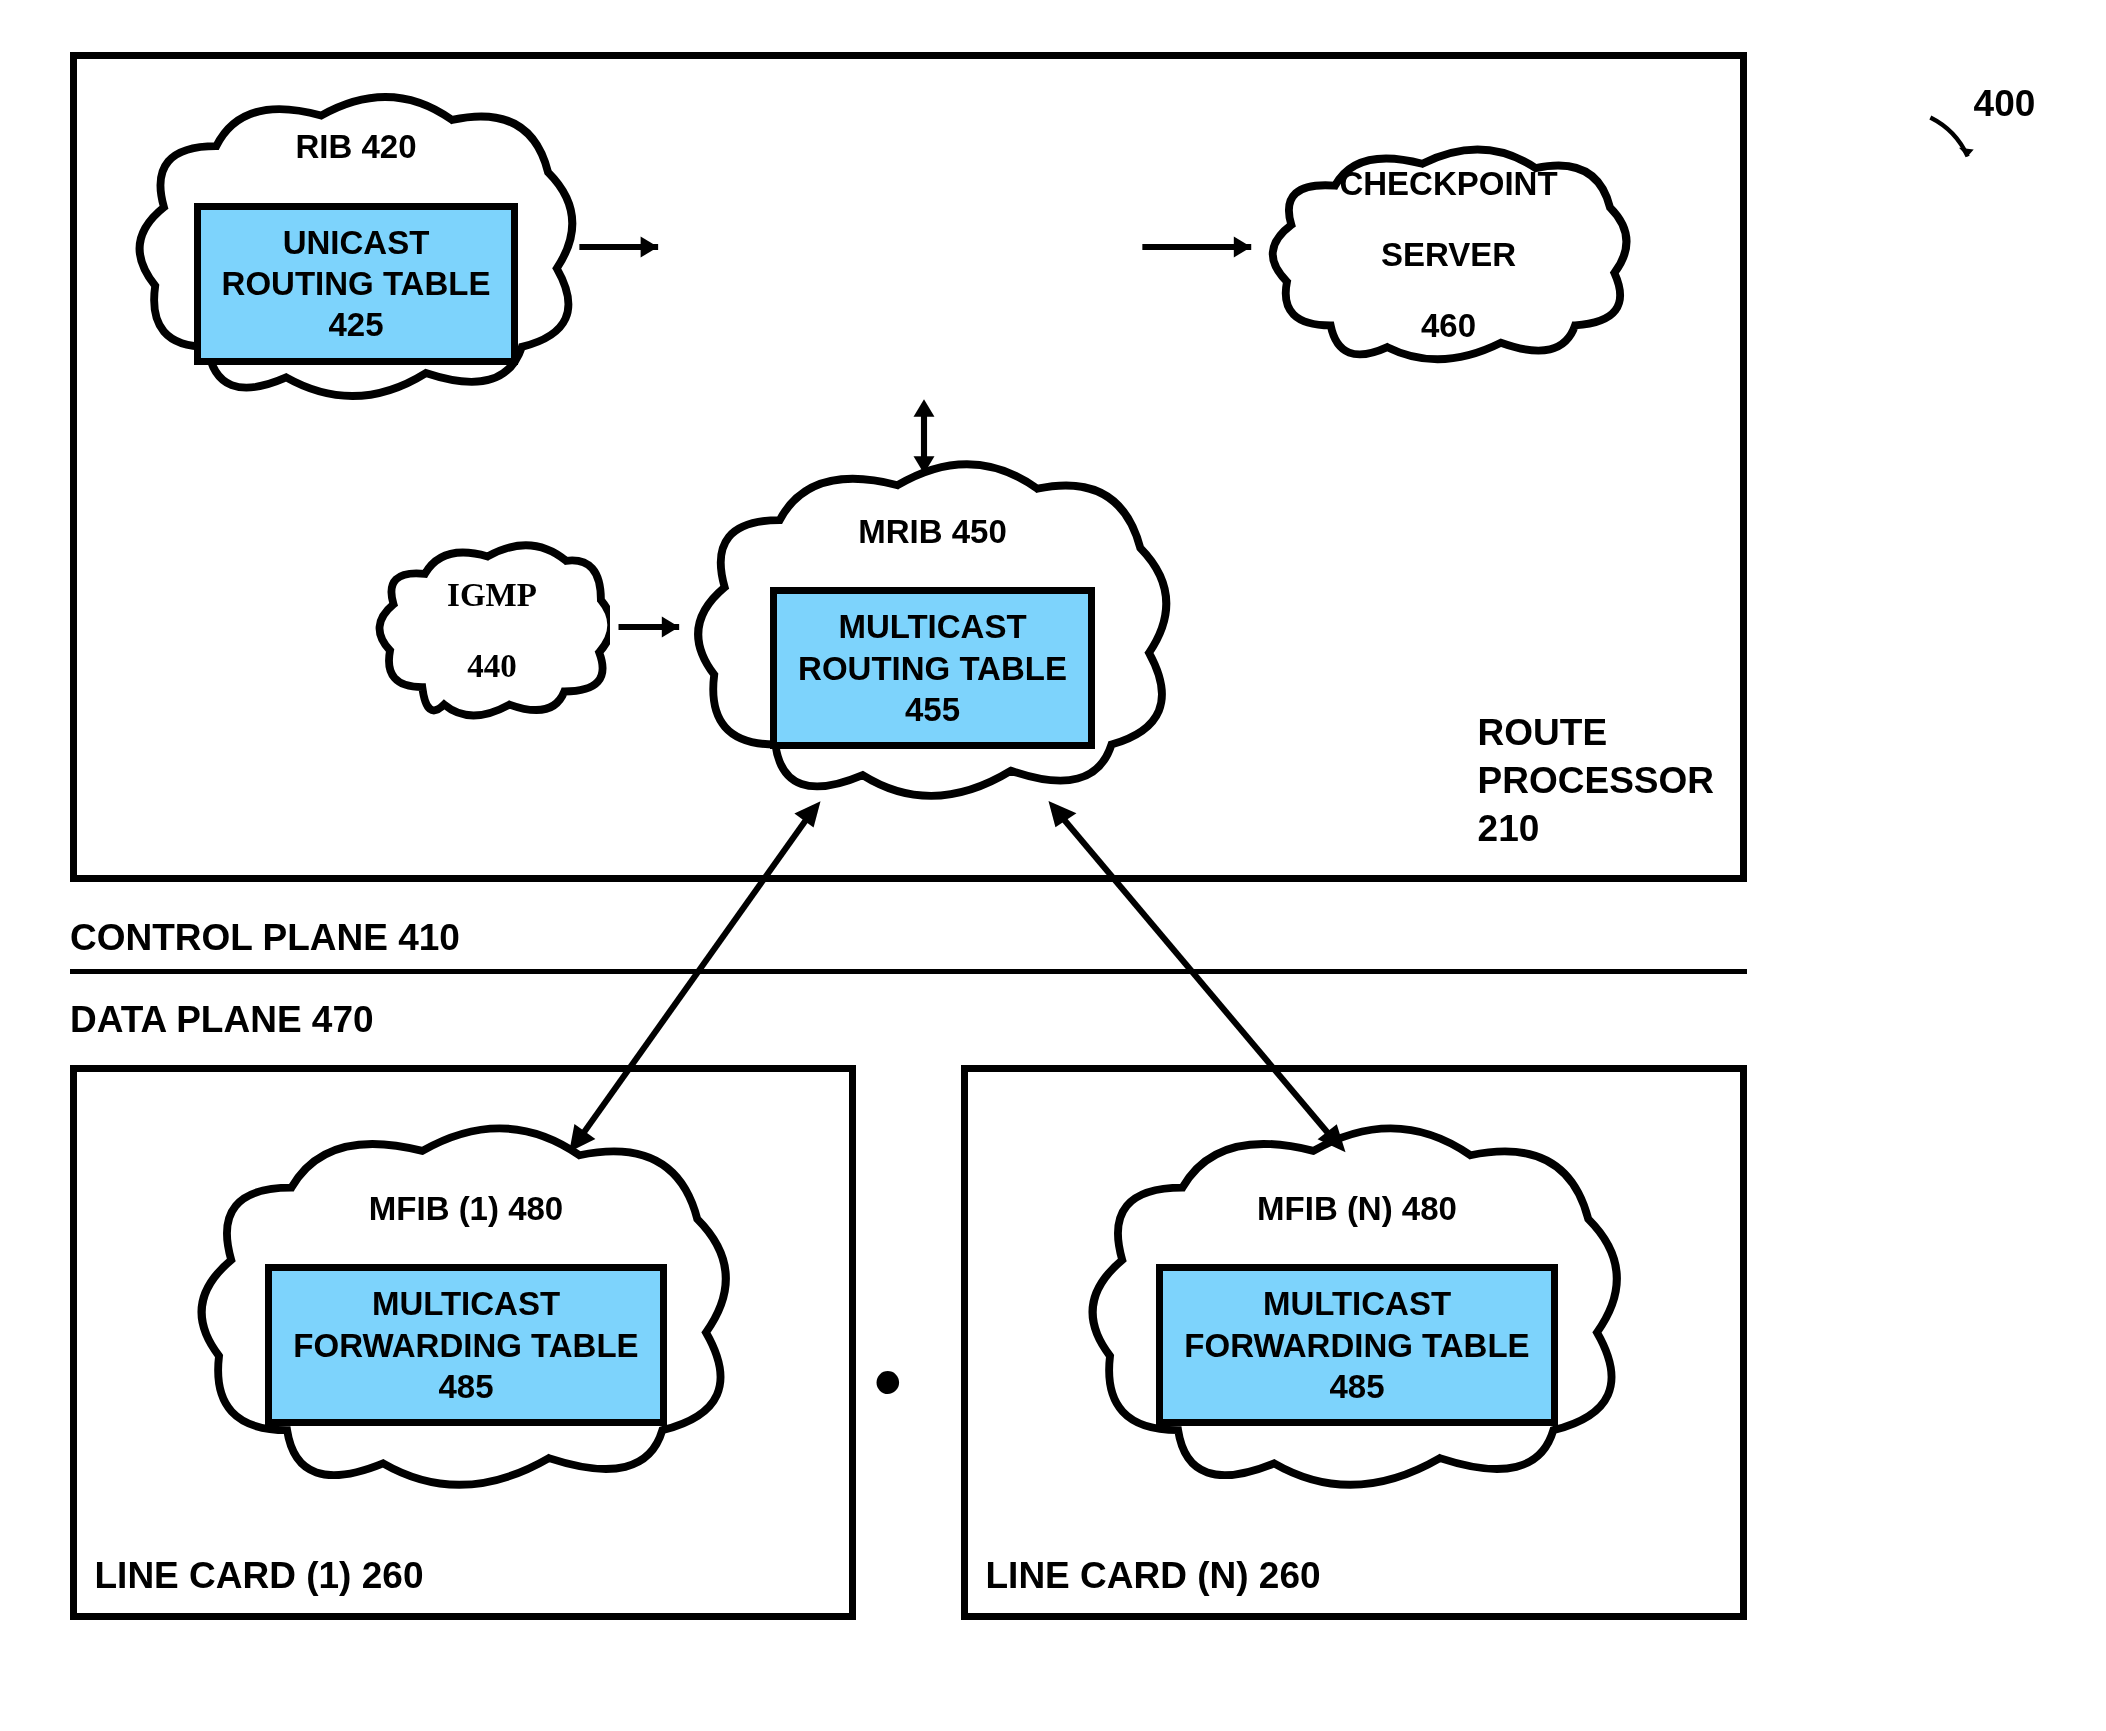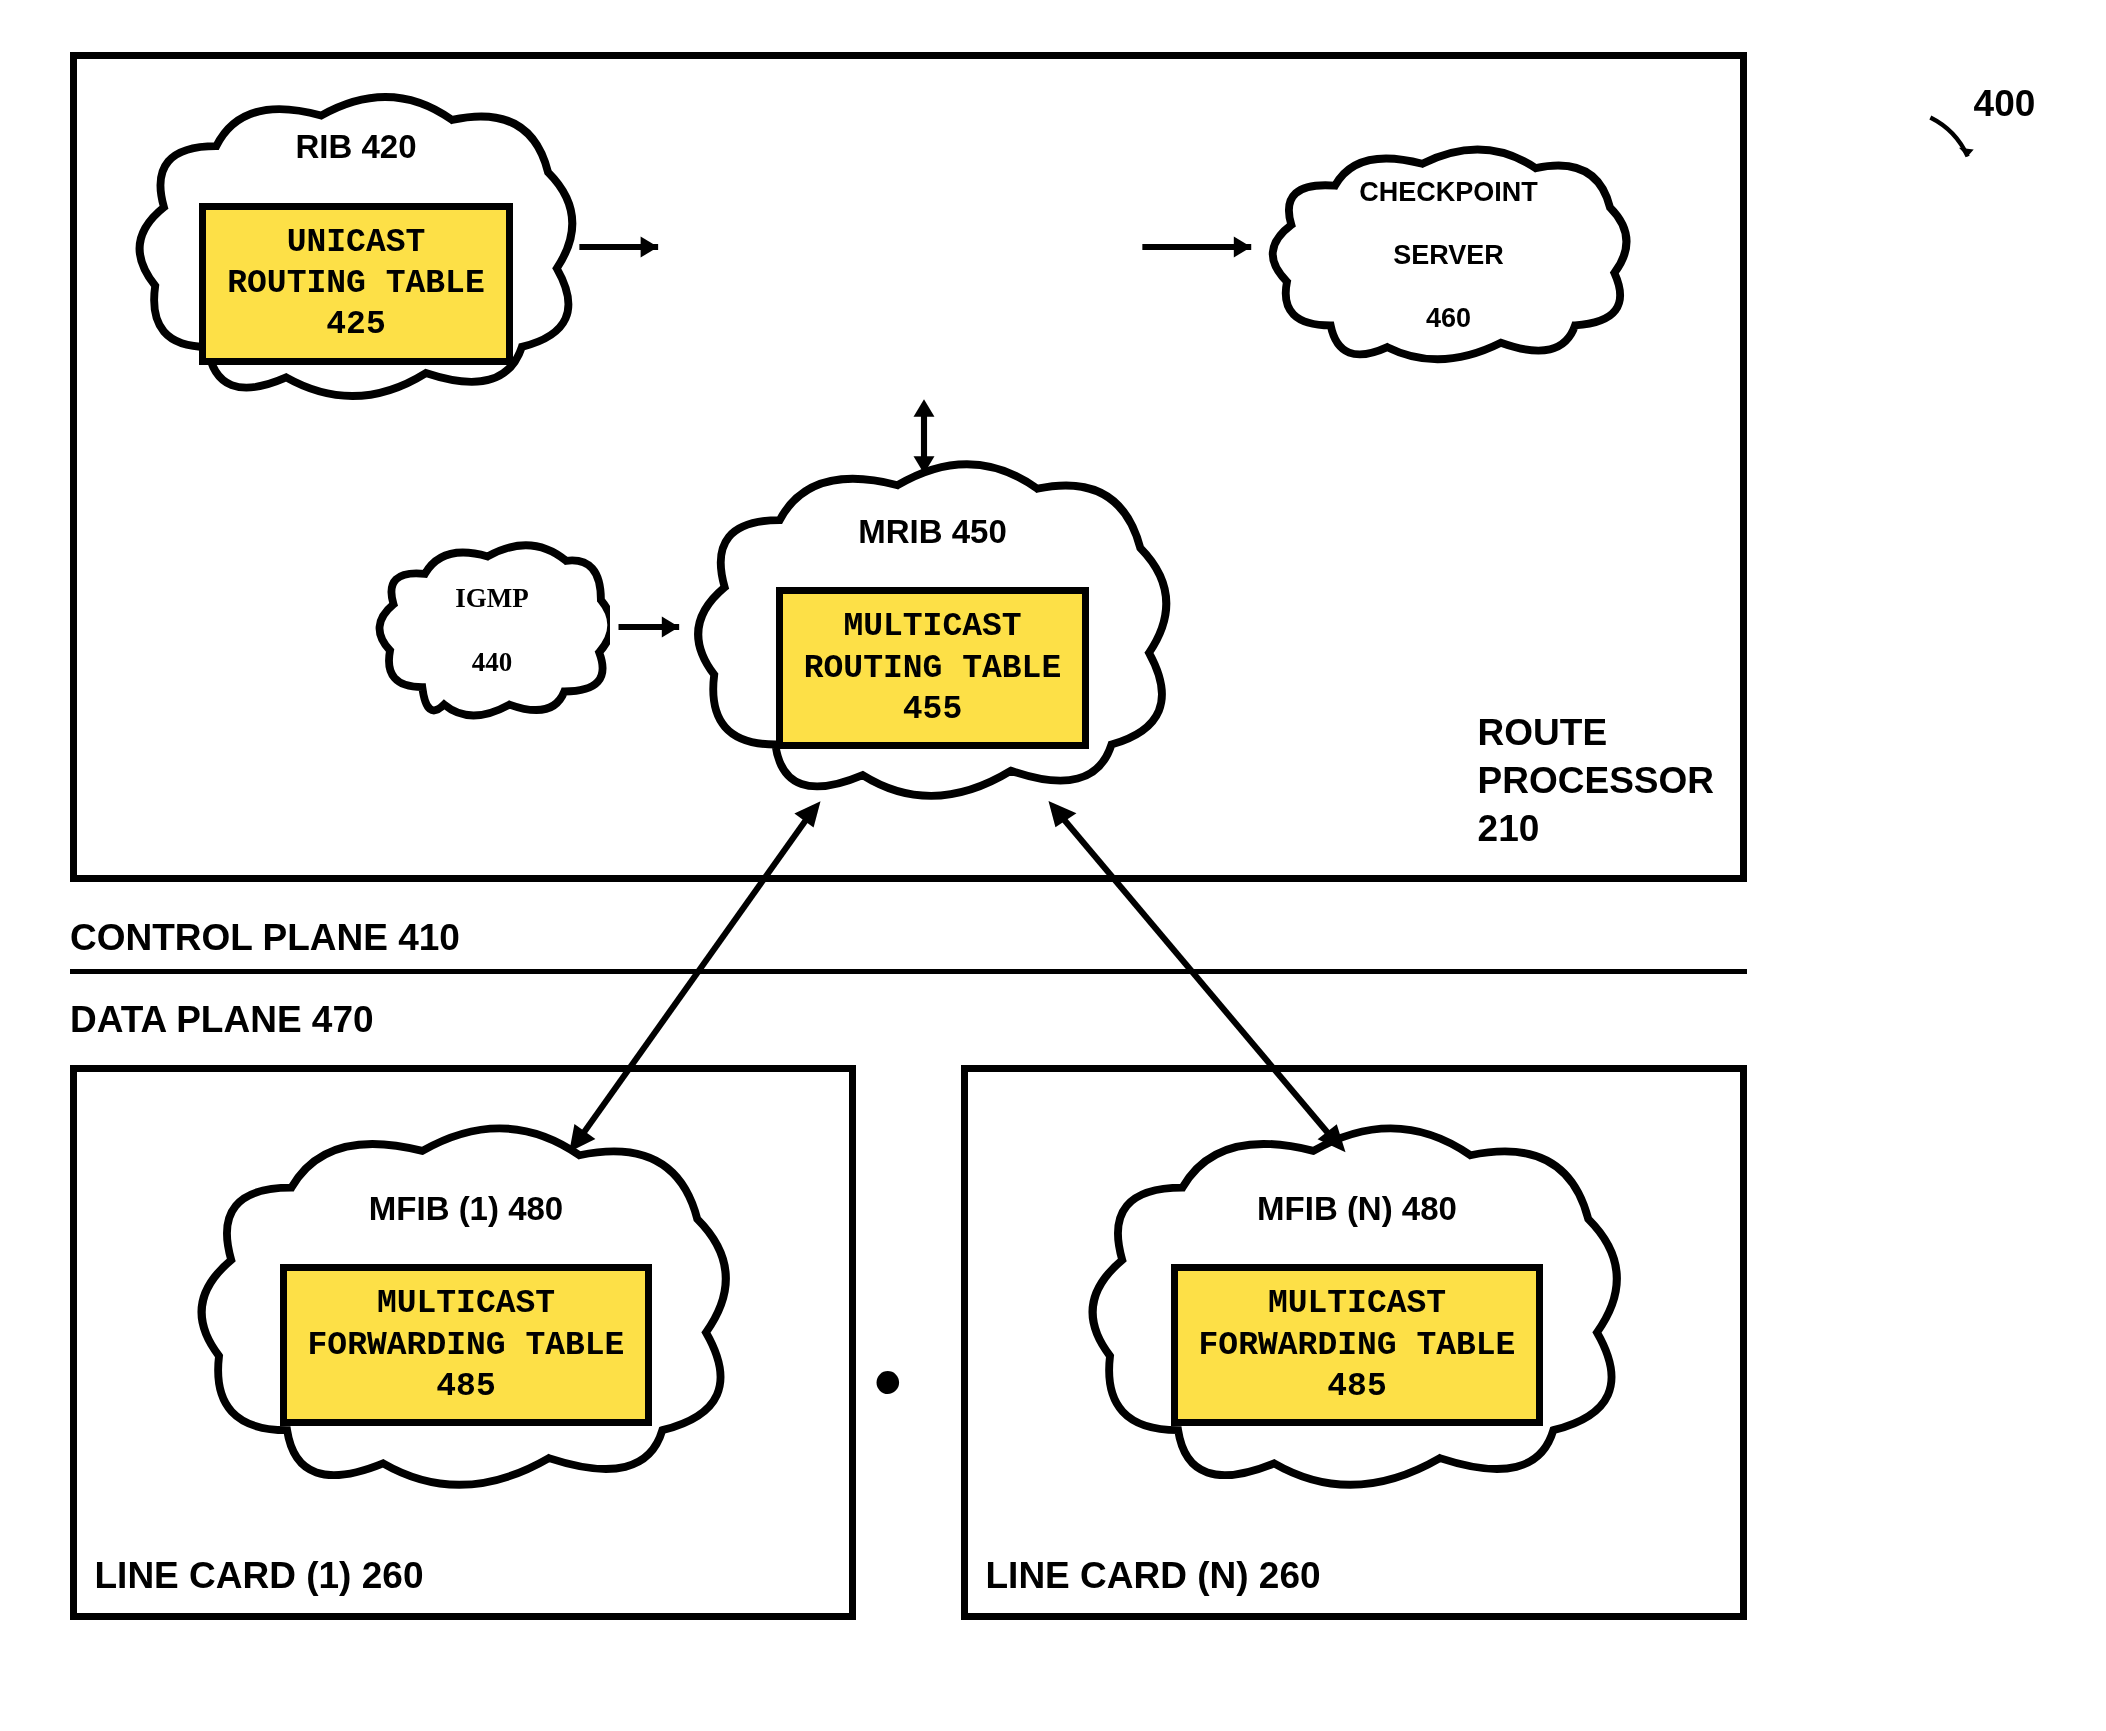--- a/index.html
+++ b/index.html
@@ -120,28 +120,27 @@
     justify-content: center;
     z-index: 2;
     gap: 28px;
   }
   .cloud-title {
     font-size: 33px;
     margin-bottom: 8.7px;
   }
   .table-box {
     border: 7px solid #000;
-    background: #fde047;
+    background: #7dd3fc;
     padding: 12.2px 21px;
     font-size: 33px;
     line-height: 1.25;
     text-align: center;
-    font-family: Liberation Mono, monospace;
-  }
-  .small-cloud .cloud-content { font-size: 27px; line-height: 1.3; }
+  }
+  .small-cloud .cloud-content { font-size: 33px; line-height: 1.3; }
   
   .rib-cloud { left: 52px; top: 26px; width: 454px; height: 323px; }
   .pim-cloud { left: 594px; top: 26px; width: 472px; height: 323px; }
   .chk-cloud { left: 1188px; top: 83px; width: 367px; height: 227px; }
   .igmp-cloud { left: 297px; top: 480px; width: 236px; height: 183px; font-family: Liberation Serif, serif; }
   .mrib-cloud { left: 611px; top: 393px; width: 489px; height: 358px; }
   
   .mfib-cloud { left: 114px; top: 44px; width: 550px; height: 384px; }
   
   .arrow-svg {

